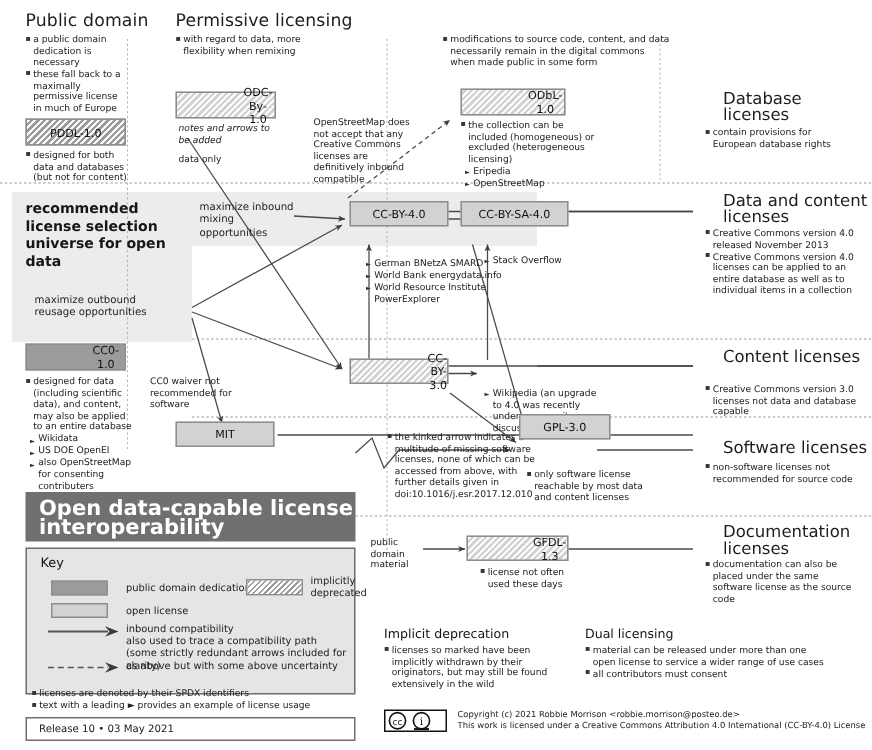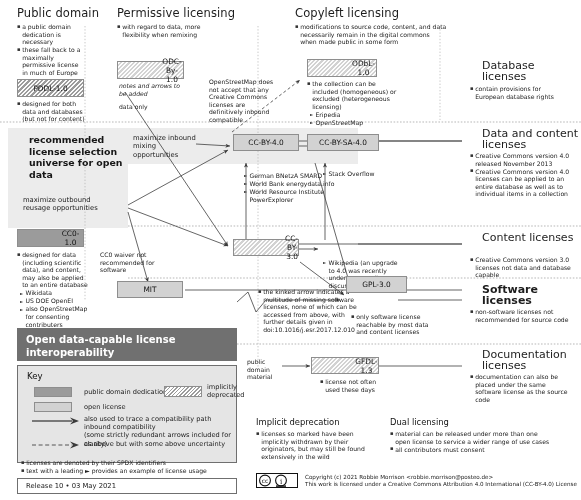--- a/index.html
+++ b/index.html
@@ -36,21 +36,21 @@
 
   
   .universe{background:#ececec;}
   .rec-title{font-size:9.4px;font-weight:bold;line-height:11.6px;color:#161616;}
   .rec-sub{font-size:6.8px;line-height:8.4px;color:#222;}
 
   
   .band{background:#ececec;}
 
   
-  .titlebar{background:#707070;color:#fff;font-size:10px;font-weight:bold;line-height:13.4px;
+  .titlebar{background:#707070;color:#fff;font-size:14px;font-weight:bold;line-height:13.4px;
             padding:5px 0 5px 9px;box-sizing:border-box;}
   .keybox{border:1px solid #6f6f6f;background:#e5e5e5;box-sizing:border-box;}
   .key-title{font-size:8.6px;color:#111;}
   .key-lbl{font-size:6.6px;line-height:8.2px;color:#222;}
   .swatch{border:1px solid #8e8e8e;box-sizing:border-box;}
   .releasebar{border:1px solid #6f6f6f;background:#fff;box-sizing:border-box;
               font-size:6.8px;color:#222;display:flex;align-items:center;padding-left:8px;}
 
   .foot{font-size:5.6px;line-height:7px;color:#222;}
   .cc{border:1px solid #111;box-sizing:border-box;display:flex;align-items:center;
@@ -136,21 +136,20 @@
     </ul>
   </div>
 
   <div class="abs col-head" style="left:117px;top:7px;">Permissive licensing</div>
   <div class="abs blk" style="left:117px;top:23px;width:96px;">
     <ul>
         <li>with regard to data, more flexibility when remixing</li>
       </ul>
   </div>
 
-  <div class="abs col-head" style="left:295px;top:7px;">Copyleft licensing</div>
   <div class="abs blk" style="left:295px;top:23px;width:152px;">
     <ul>
         <li>modifications to source code, content, and data necessarily remain in the digital commons when made public in some form</li>
       </ul>
   </div>
 
   <div class="abs side-head" style="left:470px;top:60px;width:100px;">
     <span>Database licenses</span>
   </div>
   <div class="abs blk" style="left:470px;top:85px;width:100px;">
@@ -171,21 +170,21 @@
 
   <div class="abs side-head" style="left:470px;top:232px;width:100px;">
     <span>Content licenses</span>
   </div>
   <div class="abs blk" style="left:470px;top:256px;width:104px;">
     <ul>
         <li>Creative Commons version 3.0 licenses not data and database capable</li>
       </ul>
   </div>
 
-  <div class="abs side-head" style="left:470px;top:284px;width:100px;font-weight:bold;">
+  <div class="abs side-head" style="left:470px;top:293px;width:100px;">
     <span>Software licenses</span>
   </div>
   <div class="abs blk" style="left:470px;top:308px;width:100px;">
     <ul>
         <li>non-software licenses not recommended for source code</li>
       </ul>
   </div>
 
   <div class="abs side-head" style="left:470px;top:349px;width:104px;">
     <span>Documentation licenses</span>
@@ -211,21 +210,21 @@
 
   <div class="abs lic open dep" style="left:307px;top:59px;width:70px;height:18px;">ODbL-1.0</div>
   <div class="abs blk" style="left:307px;top:80px;width:96px;">
     <ul>
       <li>the collection can be included (homogeneous) or excluded (heterogeneous licensing)</li>
       <li class="sub">Eripedia</li>
       <li class="sub">OpenStreetMap</li>
     </ul>
   </div>
 
-  <div class="abs rec-title" style="left:17px;top:134px;width:100px;margin-left:12px;">recommended license selection universe for open data</div>
+  <div class="abs rec-title" style="left:17px;top:134px;width:100px;">recommended license selection universe for open data</div>
   <div class="abs rec-sub" style="left:23px;top:196px;width:84px;">maximize outbound reusage opportunities</div>
 
   <div class="abs lic pd" style="left:17px;top:229px;width:67px;height:18px;padding-left:40px;">CC0-1.0</div>
   <div class="abs blk" style="left:17px;top:251px;width:72px;">
     <ul>
       <li>designed for data (including scientific data), and content, may also be applied to an entire database</li>
       <li class="sub">Wikidata</li>
       <li class="sub">US DOE OpenEI</li>
       <li class="sub">also OpenStreetMap for consenting contributers</li>
     </ul>
@@ -298,22 +297,22 @@
 
     <div class="swatch" style="position:absolute;left:146px;top:20px;width:38px;height:11px;background:#fff;
                 background-image:repeating-linear-gradient(-45deg,#fff 0 1.6px,#9b9b9b 1.6px 2.6px);"></div>
     <div class="key-lbl" style="position:absolute;left:189px;top:17px;width:42px;">implicitly deprecated</div>
 
     <svg style="position:absolute;left:14px;top:50px;" width="48" height="10" viewBox="0 0 48 10">
       <line x1="0" y1="5" x2="40" y2="5" stroke="#555" stroke-width="1.4"></line>
       <path d="M38,1.5 L47,5 L38,8.5 L41,5 z" fill="#3a3a3a"></path>
     </svg>
     <div class="key-lbl" style="position:absolute;left:66px;top:49px;width:150px;">
+      <div>inbound compatibility</div>
       <div>also used to trace a compatibility path</div>
-      <div>inbound compatibility</div>
       <div>(some strictly redundant arrows included for clarity)</div>
     </div>
 
     <svg style="position:absolute;left:14px;top:74px;" width="48" height="10" viewBox="0 0 48 10">
       <line x1="0" y1="5" x2="40" y2="5" stroke="#555" stroke-width="1" stroke-dasharray="4 2.6"></line>
       <path d="M38,1.5 L47,5 L38,8.5 L41,5 z" fill="#3a3a3a"></path>
     </svg>
     <div class="key-lbl" style="position:absolute;left:66px;top:74px;width:150px;">as above but with some above uncertainty</div>
   </div>
 

